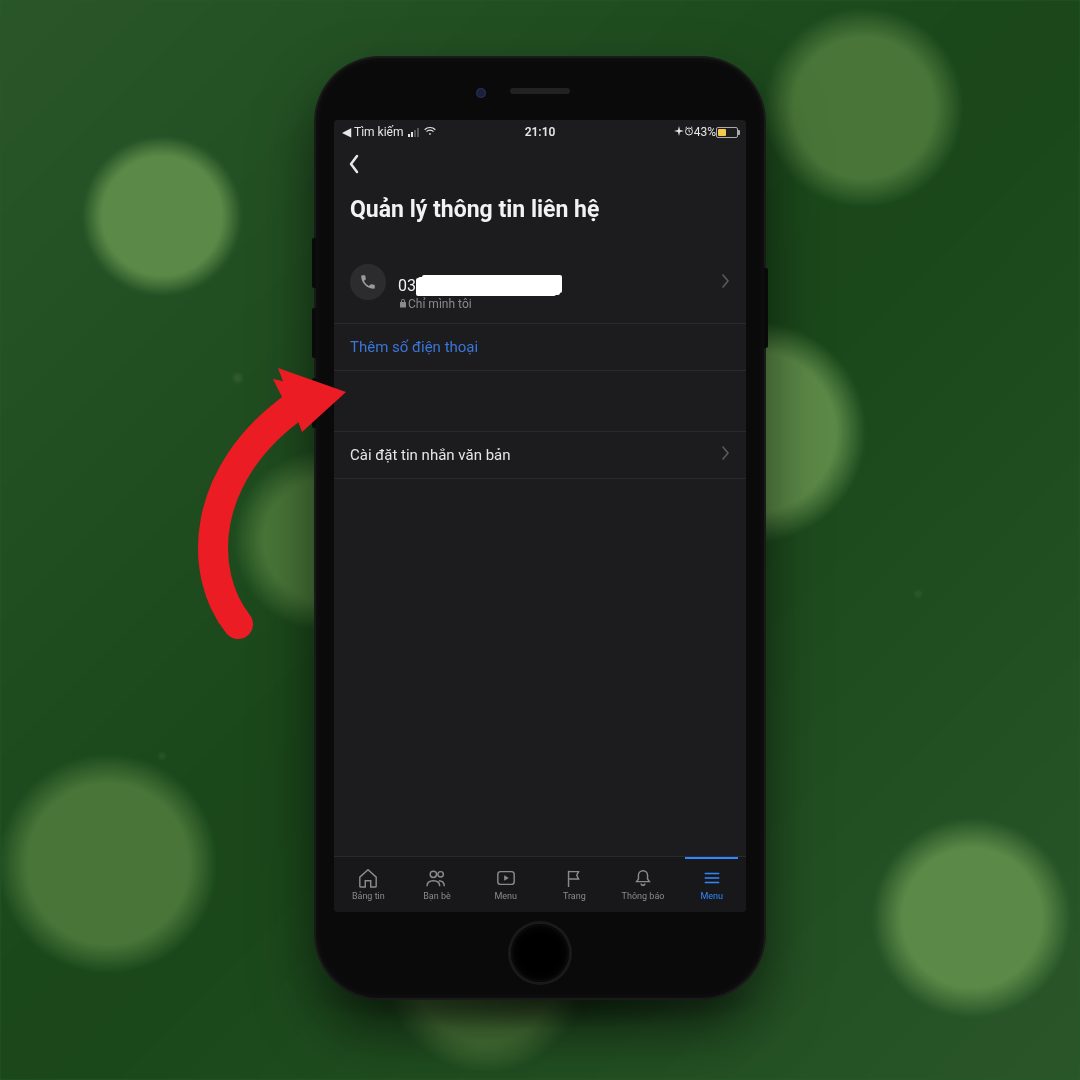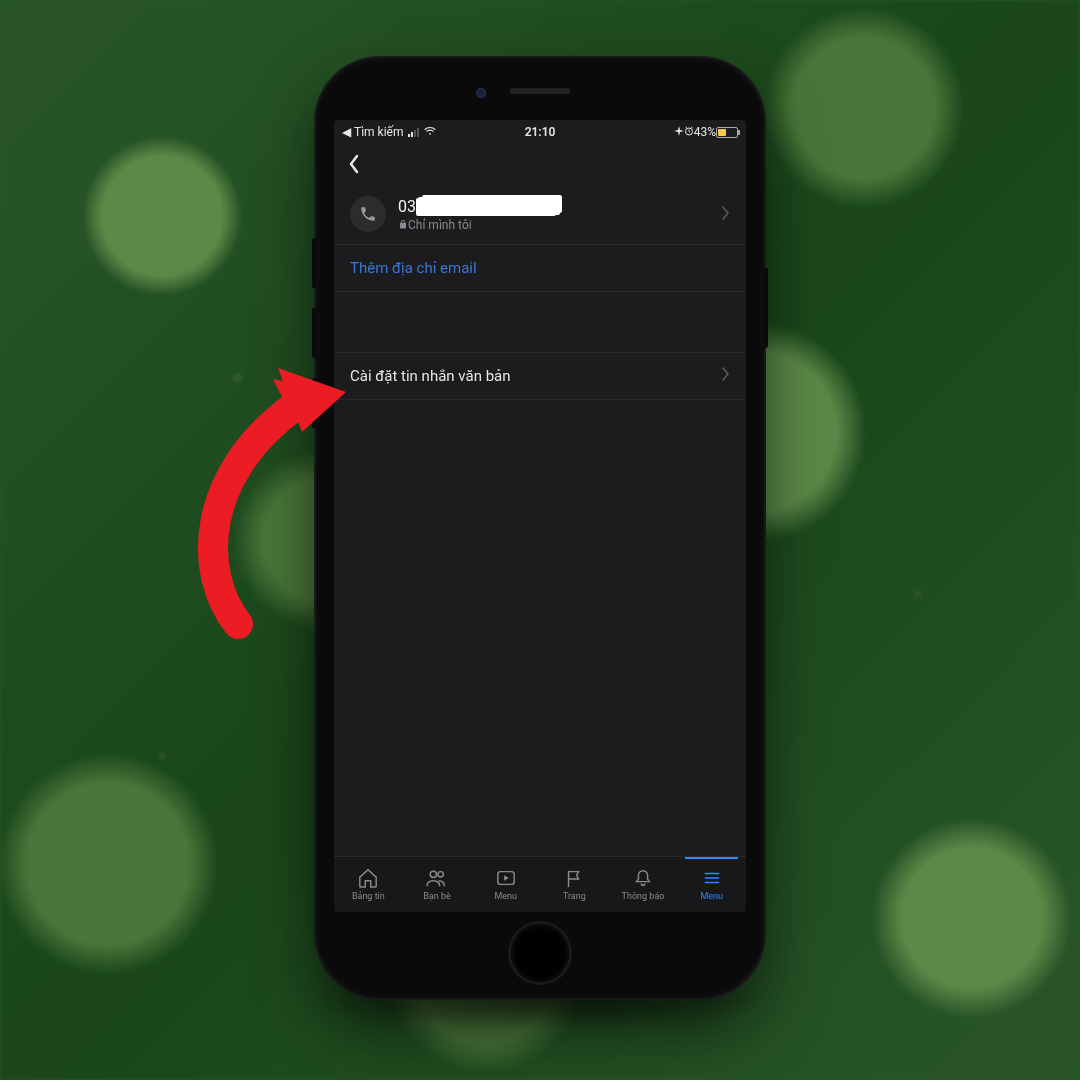--- a/index.html
+++ b/index.html
@@ -130,21 +130,21 @@
   }
   .row-phone { padding:12px 16px; }
   .circle-icon {
     width:36px; height:36px; border-radius:50%;
     background:#2c2c2e;
     display:flex; align-items:center; justify-content:center;
     margin-right:12px;
     flex-shrink:0;
   }
   .circle-icon svg { width:18px; height:18px; fill:#9a9a9c; }
-  .phone-text { flex:1; }
+  .phone-text { flex:1;margin-top:23px; }
   .phone-number { font-size:16px; color:#f2f2f2; display:flex; align-items:center; gap:2px;}
   .redact {
     display:inline-block; width:140px; height:18px;
     background:#fff; border-radius:2px;
     position:relative;
     box-shadow: 2px 0 0 #fff, 4px -2px 0 #fff, -2px 1px 0 #fff;
   }
   .privacy {
     font-size:12px; color:#8a8a8e;
     display:flex; align-items:center; 
@@ -274,20 +274,21 @@
     </div>
 
     <div class="nav-back">
       <span class="chev-left">
         <svg viewBox="0 0 12 20">
             <path d="M9 2L3 10l6 8" fill="none" stroke="#e6e6e6" stroke-width="2.5" stroke-linecap="round" stroke-linejoin="round"></path>
           </svg>
       </span>
     </div>
 
+    <div class="page-title">Quản lý thông tin liên hệ</div>
 
     <div class="row row-phone">
       <span class="circle-icon">
         <svg viewBox="0 0 24 24">
             <path d="M6.6 10.8a15 15 0 006.6 6.6l2.2-2.2a1 1 0 011-.25 11.4 11.4 0 003.6.6 1 1 0 011 1V20a1 1 0 01-1 1A17 17 0 013 4a1 1 0 011-1h3.5a1 1 0 011 1 11.4 11.4 0 00.6 3.6 1 1 0 01-.25 1z"></path>
           </svg>
       </span>
       <div class="phone-text">
         <div class="phone-number">
           <span>03</span>
@@ -302,21 +303,21 @@
           <span>Chỉ mình tôi</span>
         </div>
       </div>
       <span class="chev-right">
         <svg viewBox="0 0 8 14">
             <path d="M1 1l5 6-5 6" fill="none" stroke="#5a5a5e" stroke-width="1.6" stroke-linecap="round" stroke-linejoin="round"></path>
           </svg>
       </span>
     </div>
 
-    <div class="link-row">Thêm địa chỉ email</div>
+    <div class="link-row">Thêm số điện thoại</div>
 
     <div class="gap"></div>
 
     <div class="settings-row">
       <span>Cài đặt tin nhắn văn bản</span>
       <span class="chev-right">
         <svg viewBox="0 0 8 14">
             <path d="M1 1l5 6-5 6" fill="none" stroke="#5a5a5e" stroke-width="1.6" stroke-linecap="round" stroke-linejoin="round"></path>
           </svg>
       </span>

